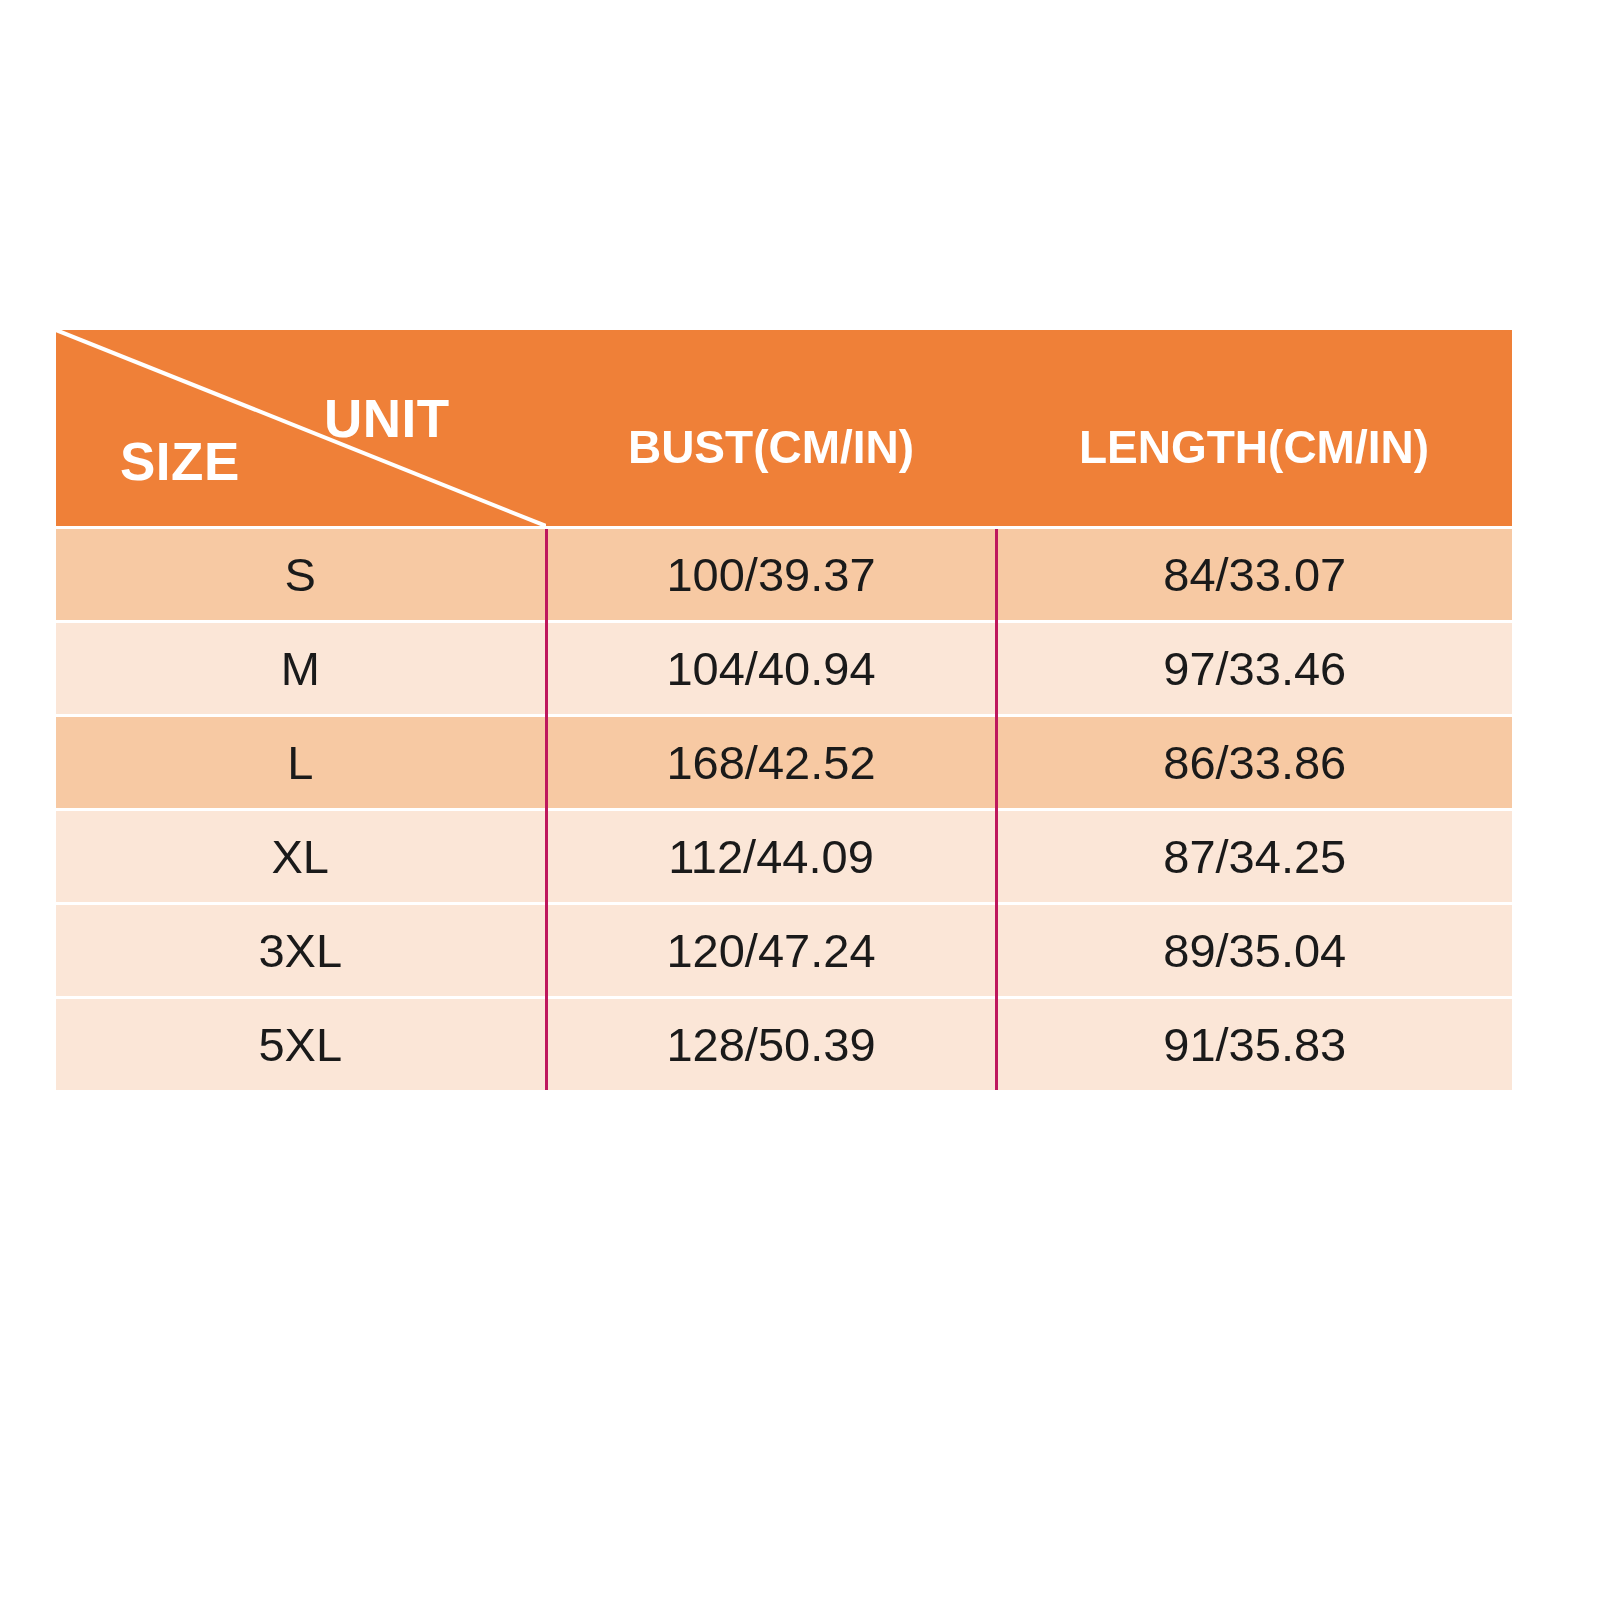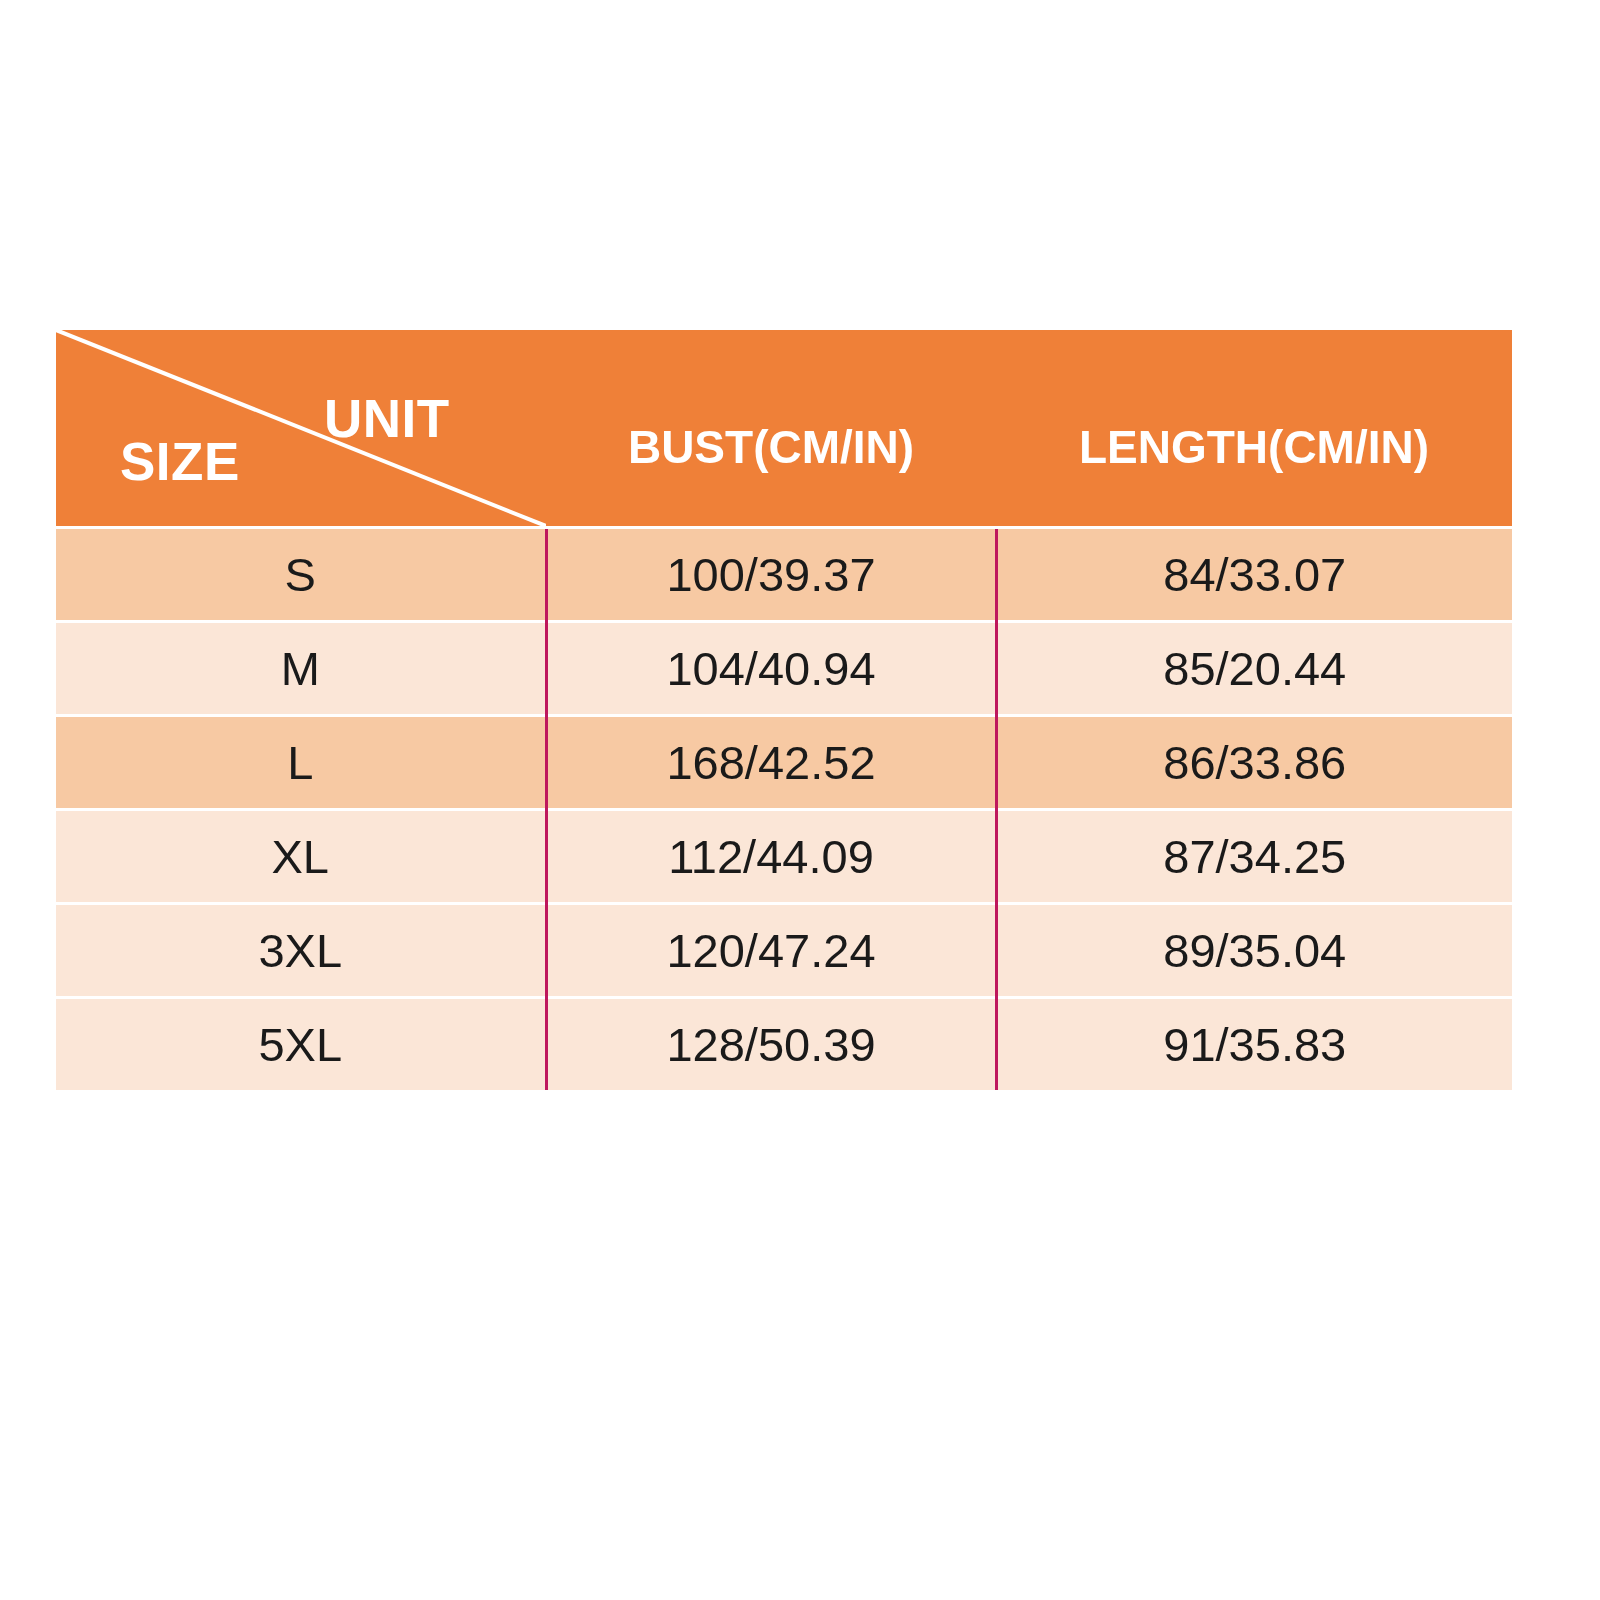--- a/index.html
+++ b/index.html
@@ -130,21 +130,21 @@
     </thead>
     <tbody>
       <tr class="row-dark">
         <td class="cell-size">S</td>
         <td class="cell-bust">100/39.37</td>
         <td class="cell-len">84/33.07</td>
       </tr>
       <tr class="row-light">
         <td class="cell-size">M</td>
         <td class="cell-bust">104/40.94</td>
-        <td class="cell-len">85/20.44</td>
+        <td class="cell-len">97/33.46</td>
       </tr>
       <tr class="row-dark">
         <td class="cell-size">L</td>
         <td class="cell-bust">168/42.52</td>
         <td class="cell-len">86/33.86</td>
       </tr>
       <tr class="row-light">
         <td class="cell-size">XL</td>
         <td class="cell-bust">112/44.09</td>
         <td class="cell-len">87/34.25</td>

